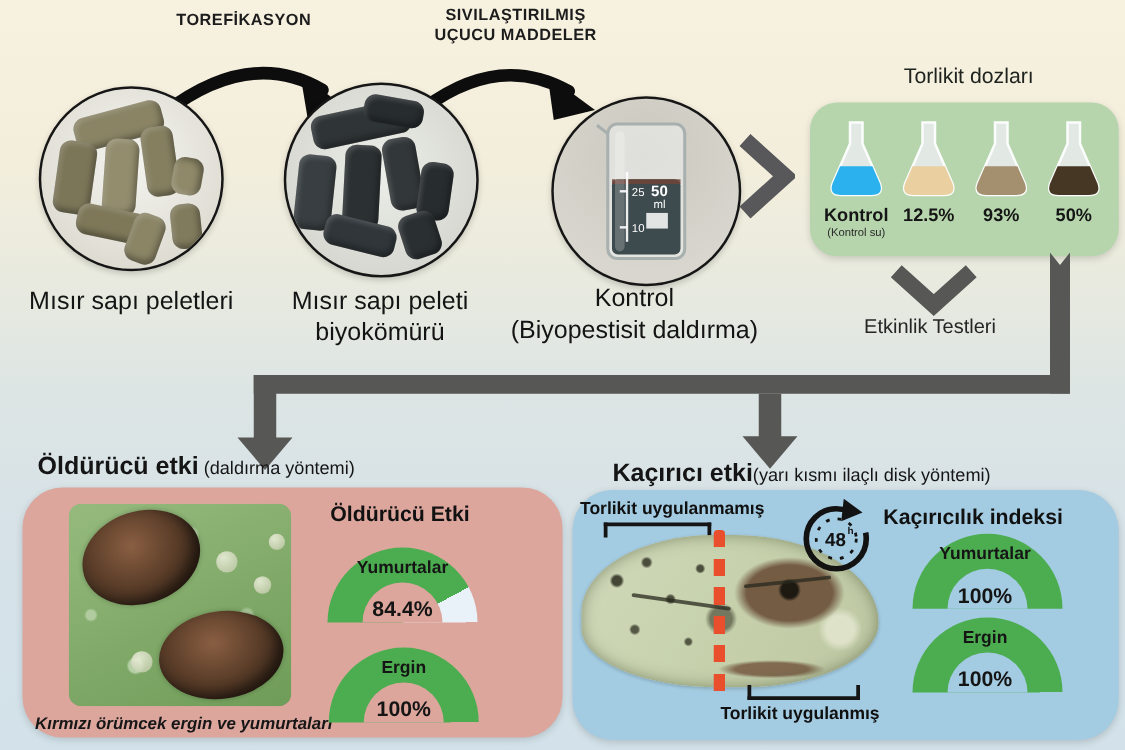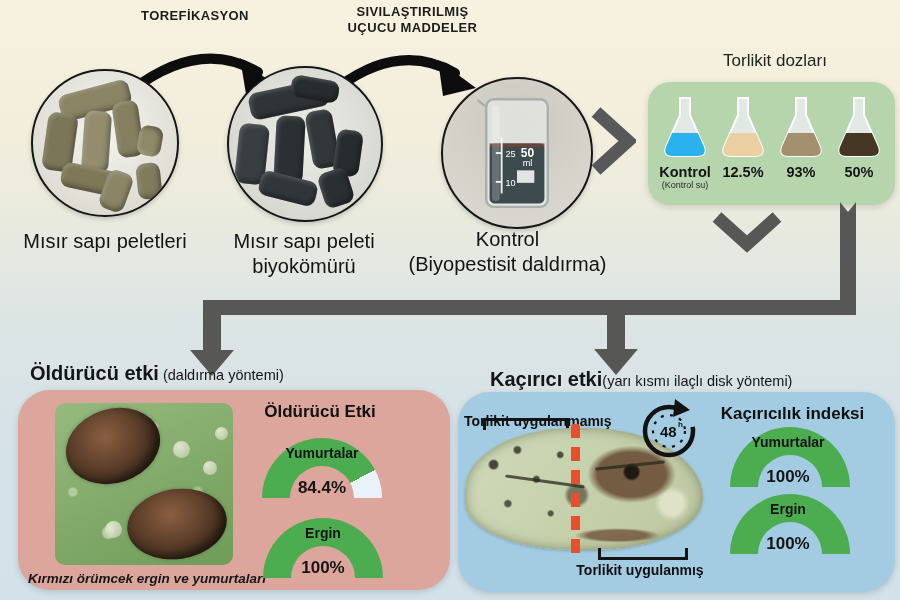--- a/index.html
+++ b/index.html
@@ -177,20 +177,21 @@
         <path d="M21,3 h10 v17 L45,52 q3,9 -7,9 H14 q-10,0 -7,-9 L21,20 Z" fill="#e2e9e5" stroke="#fbfdfc" stroke-width="2"></path>
         <path d="M13.1,38 L7,52 Q4,61 14,61 H38 Q48,61 45,52 L38.9,38 Z" fill="#453724"></path>
       </svg>
       <div class="dose-label">50%</div>
     </div>
   </div>
 
   <svg class="abs" style="left:712px;top:211px;" width="70" height="42">
     <polyline points="5,6 35,33 65,6" fill="none" stroke="#575755" stroke-width="13"></polyline>
   </svg>
+  <div class="abs ctr tests-label" style="left:654px;top:253px;width:180px;">Etkinlik Testleri</div>
 
   <div class="abs gray" style="left:840px;top:202px;width:16px;height:113px;clip-path:polygon(0 0,50% 10px,100% 0,100% 100%,0 100%);"></div>
   <div class="abs gray" style="left:203px;top:300px;width:653px;height:15px;"></div>
   <div class="abs gray" style="left:203px;top:300px;width:18px;height:52px;"></div>
   <div class="abs arrowhead-down" style="left:190px;top:350px;"></div>
   <div class="abs gray" style="left:607px;top:315px;width:18px;height:36px;"></div>
   <div class="abs arrowhead-down" style="left:594px;top:349px;"></div>
 
   <div class="abs sec-header" style="left:30px;top:362px;">
     <b>Öldürücü etki</b><span> (daldırma yöntemi)</span>
@@ -218,35 +219,35 @@
     </div>
     <div class="gauge" style="left:245px;top:128px;">
       <div class="gauge-arc" style="background: conic-gradient(from -90deg at 50% 100%, rgb(76, 173, 80) 0deg, rgb(76, 173, 80) 180deg, rgb(233, 242, 248) 180deg, rgb(233, 242, 248) 180deg, transparent 180deg, transparent 360deg);"></div>
       <div class="gauge-hole"></div>
       <div class="gauge-label">Ergin</div>
       <div class="gauge-value">100%</div>
     </div>
   </div>
 
   <div class="abs blue-panel" style="left:458px;top:392px;width:437px;height:200px;">
-    <div class="abs bracket-label" style="left:6px;top:21px;">Torlikit uygulanmamış</div>
+    <div class="abs bracket-label" style="left:6px;top:6px;">Torlikit uygulanmamış</div>
     <div class="abs bracket-top" style="left:25px;top:26px;width:80px;height:9px;"></div>
     <div class="leaf" style="left:7px;top:36px;width:238px;height:122px;">
       <div class="leaf-vein" style="left:40px;top:52px;width:80px;height:2.5px;transform:rotate(8deg);"></div>
       <div class="leaf-vein" style="left:130px;top:36px;width:70px;height:3px;transform:rotate(-6deg);"></div>
     </div>
     <div class="red-dash" style="left:113px;top:32px;width:9px;height:134px;"></div>
     <svg class="abs" style="left:180px;top:6px;" width="62" height="62" viewBox="0 0 62 62">
       <circle cx="31" cy="33" r="24" fill="none" stroke="#121212" stroke-width="4.5" pathLength="360" stroke-dasharray="295 55"></circle>
       <polygon points="37,1 52,12 35,19" fill="#121212"></polygon>
       <circle cx="31" cy="33" r="16" fill="none" stroke="#121212" stroke-width="2.2" stroke-dasharray="3 6.5"></circle>
       <text x="22" y="39" font-size="15" font-weight="bold" fill="#121212" font-family="Liberation Sans, sans-serif">48</text>
       <text x="40" y="29" font-size="8" font-weight="bold" fill="#121212" font-family="Liberation Sans, sans-serif">h</text>
     </svg>
-    <div class="abs panel-title ctr" style="left:242px;top:12px;width:185px;">Kaçırıcılık indeksi</div>
+    <div class="abs panel-title ctr" style="left:228px;top:12px;width:185px;">Kaçırıcılık indeksi</div>
     <div class="gauge" style="left:272px;top:35px;width:116px;">
       <div class="gauge-arc" style="background: conic-gradient(from -90deg at 50% 100%, rgb(76, 173, 80) 0deg, rgb(76, 173, 80) 180deg, rgb(233, 242, 248) 180deg, rgb(233, 242, 248) 180deg, transparent 180deg, transparent 360deg);"></div>
       <div class="gauge-hole"></div>
       <div class="gauge-label">Yumurtalar</div>
       <div class="gauge-value">100%</div>
     </div>
     <div class="gauge" style="left:272px;top:102px;width:116px;">
       <div class="gauge-arc" style="background: conic-gradient(from -90deg at 50% 100%, rgb(76, 173, 80) 0deg, rgb(76, 173, 80) 180deg, rgb(233, 242, 248) 180deg, rgb(233, 242, 248) 180deg, transparent 180deg, transparent 360deg);"></div>
       <div class="gauge-hole"></div>
       <div class="gauge-label">Ergin</div>

